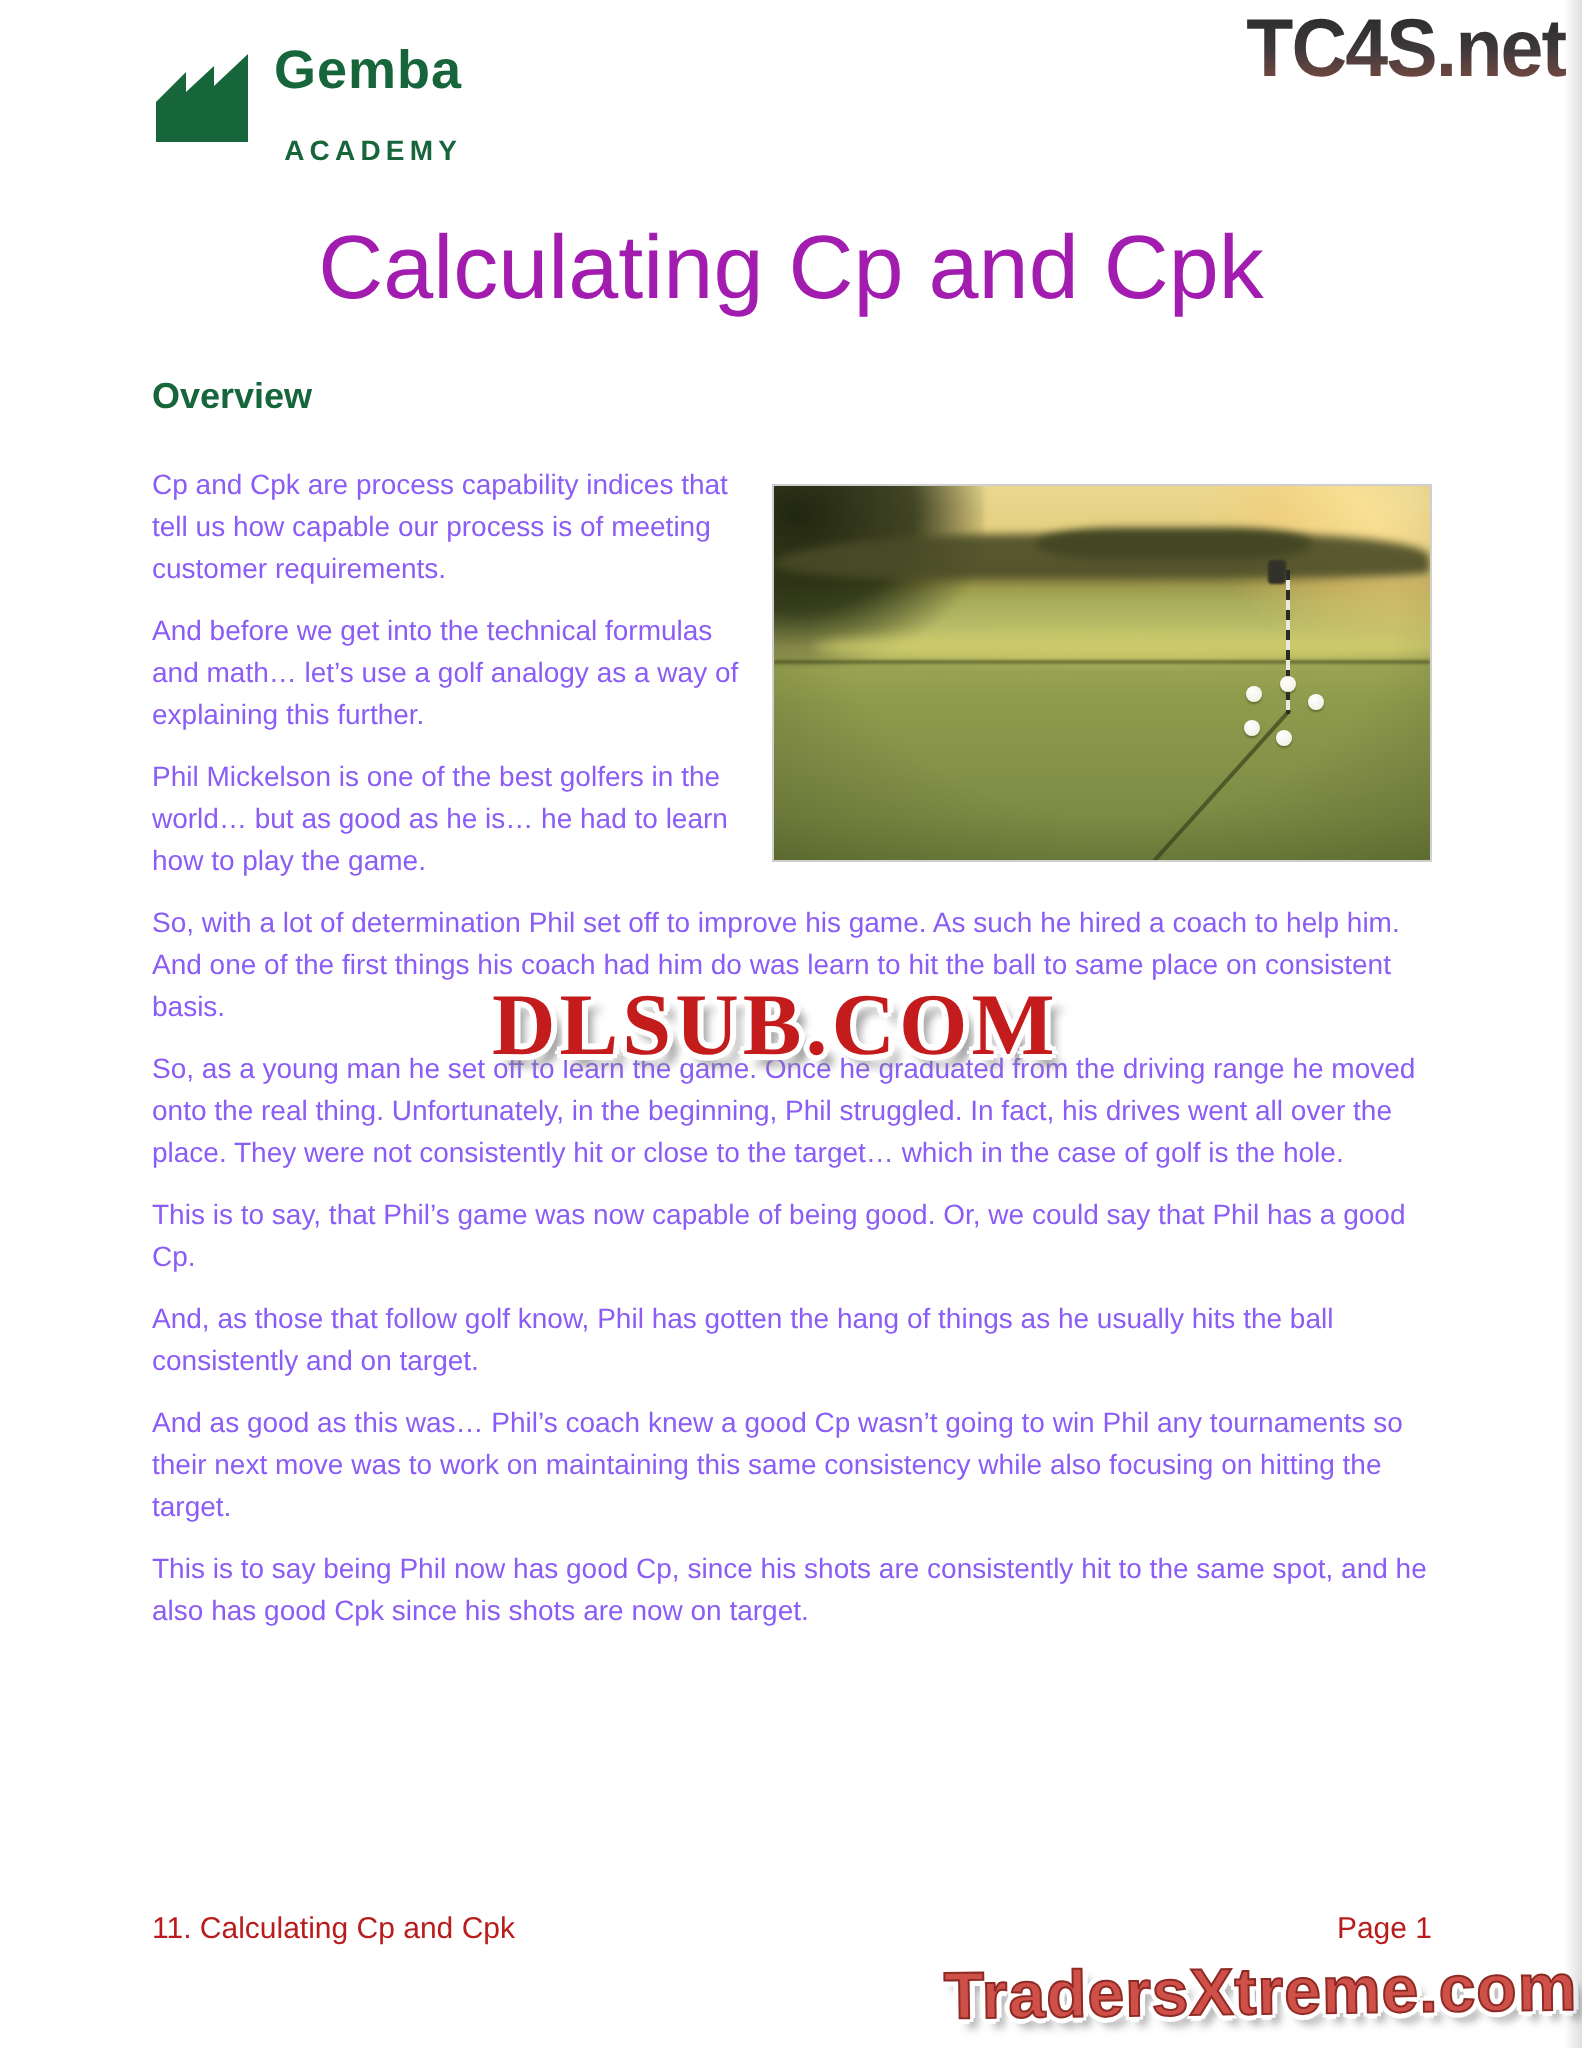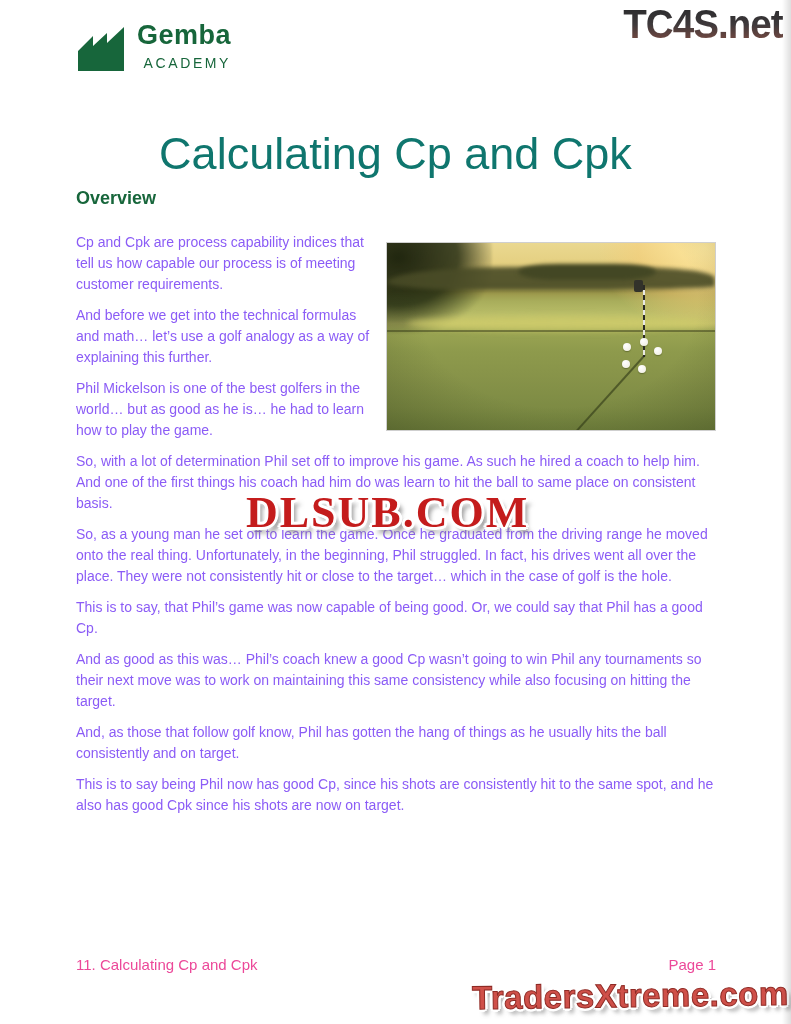--- a/index.html
+++ b/index.html
@@ -25,40 +25,40 @@
   .logo {
     position: absolute; left: 78px; top: 22px;
     display: flex; align-items: flex-start; gap: 7px; text-align: right;
   }
   .logo svg { display: block; margin-top: 3px; }
   .logo-name {
     display: block; font-size: 27px; font-weight: 700;
     color: #17663B; line-height: 27px; letter-spacing: 0.5px;
   }
   .logo-sub {
-    display: block; font-size: 14px; font-weight: 400;
-    color: #17663B; letter-spacing: 2.6px; margin-top: 6px;
+    display: block; font-size: 14px; font-weight: 700;
+    color: #17663B; letter-spacing: 2.6px; margin-top: 18px;
   }
 
   .wm-tc4s {
     position: absolute; top: 1px; right: 8px;
     font-size: 41px; font-weight: 700; letter-spacing: -1px;
     transform: scaleX(0.94); transform-origin: right top;
     background: linear-gradient(180deg, #2c2c2e 15%, #3e393b 50%, #6b4640 78%, #8a5a50 95%);
     -webkit-background-clip: text; background-clip: text;
     -webkit-text-fill-color: transparent; color: #3a3436;
     filter: drop-shadow(0 0 1px rgba(255,255,255,0.7));
     z-index: 6;
   }
 
   
   .title {
     position: absolute; left: 0; top: 108px; width: 100%;
     text-align: center; font-size: 45px; font-weight: 400;
-    color: #0f766e; letter-spacing: 0px; margin-top: 20px;
+    color: #a21caf; letter-spacing: 0px;
   }
   .overview {
     position: absolute; left: 76px; top: 188px;
     font-size: 18px; font-weight: 700; color: #17663B;
   }
 
   
   .content {
     position: absolute; left: 76px; top: 232px; width: 640px;
     font-size: 14px; line-height: 21px; color: #8b5cf6;
@@ -147,21 +147,21 @@
     text-shadow:
       -2px -2px 0 #fff, 2px -2px 0 #fff, -2px 2px 0 #fff, 2px 2px 0 #fff,
       -3px 0 0 #fff, 3px 0 0 #fff, 0 -3px 0 #fff, 0 3px 0 #fff,
       4px 5px 4px rgba(140,140,140,0.8);
   }
 
   
   .footer {
     position: absolute; left: 76px; top: 956px; width: 640px;
     display: flex; justify-content: space-between;
-    font-size: 15px; color: #ec4899;
+    font-size: 15px; color: #b91c1c;
   }
 </style>
 </head>
 <body>
 
 <div class="page">
 
   <div class="wm-tc4s">TC4S.net</div>
 
   <div class="logo">
@@ -198,22 +198,22 @@
       <div class="ball ball5"></div>
       <div class="vignette"></div>
     </div>
 
     <p>Cp and Cpk are process capability indices that tell us how capable our process is of meeting customer requirements.</p>
     <p>And before we get into the technical formulas and math… let’s use a golf analogy as a way of explaining this further.</p>
     <p>Phil Mickelson is one of the best golfers in the world… but as good as he is… he had to learn how to play the game.</p>
     <p>So, with a lot of determination Phil set off to improve his game.  As such he hired a coach to help him.  And one of the first things his coach had him do was learn to hit the ball to same place on consistent basis.</p>
     <p>So, as a young man he set off to learn the game.  Once he graduated from the driving range he moved onto the real thing.  Unfortunately, in the beginning, Phil struggled.  In fact, his drives went all over the place.  They were not consistently hit or close to the target… which in the case of golf is the hole.</p>
     <p>This is to say, that Phil’s game was now capable of being good.  Or, we could say that Phil has a good Cp.</p>
+    <p>And, as those that follow golf know, Phil has gotten the hang of things as he usually hits the ball consistently and on target.</p>
     <p>And as good as this was… Phil’s coach knew a good Cp wasn’t going to win Phil any tournaments so their next move was to work on maintaining this same consistency while also focusing on hitting the target.</p>
-    <p>And, as those that follow golf know, Phil has gotten the hang of things as he usually hits the ball consistently and on target.</p>
     <p>This is to say being Phil now has good Cp, since his shots are consistently hit to the same spot, and he also has good Cpk since his shots are now on target.</p>
   </div>
 
   <div class="wm-dlsub">DLSUB.COM</div>
 
   <div class="footer">
     <span>11. Calculating Cp and Cpk</span>
     <span>Page 1</span>
   </div>
 

